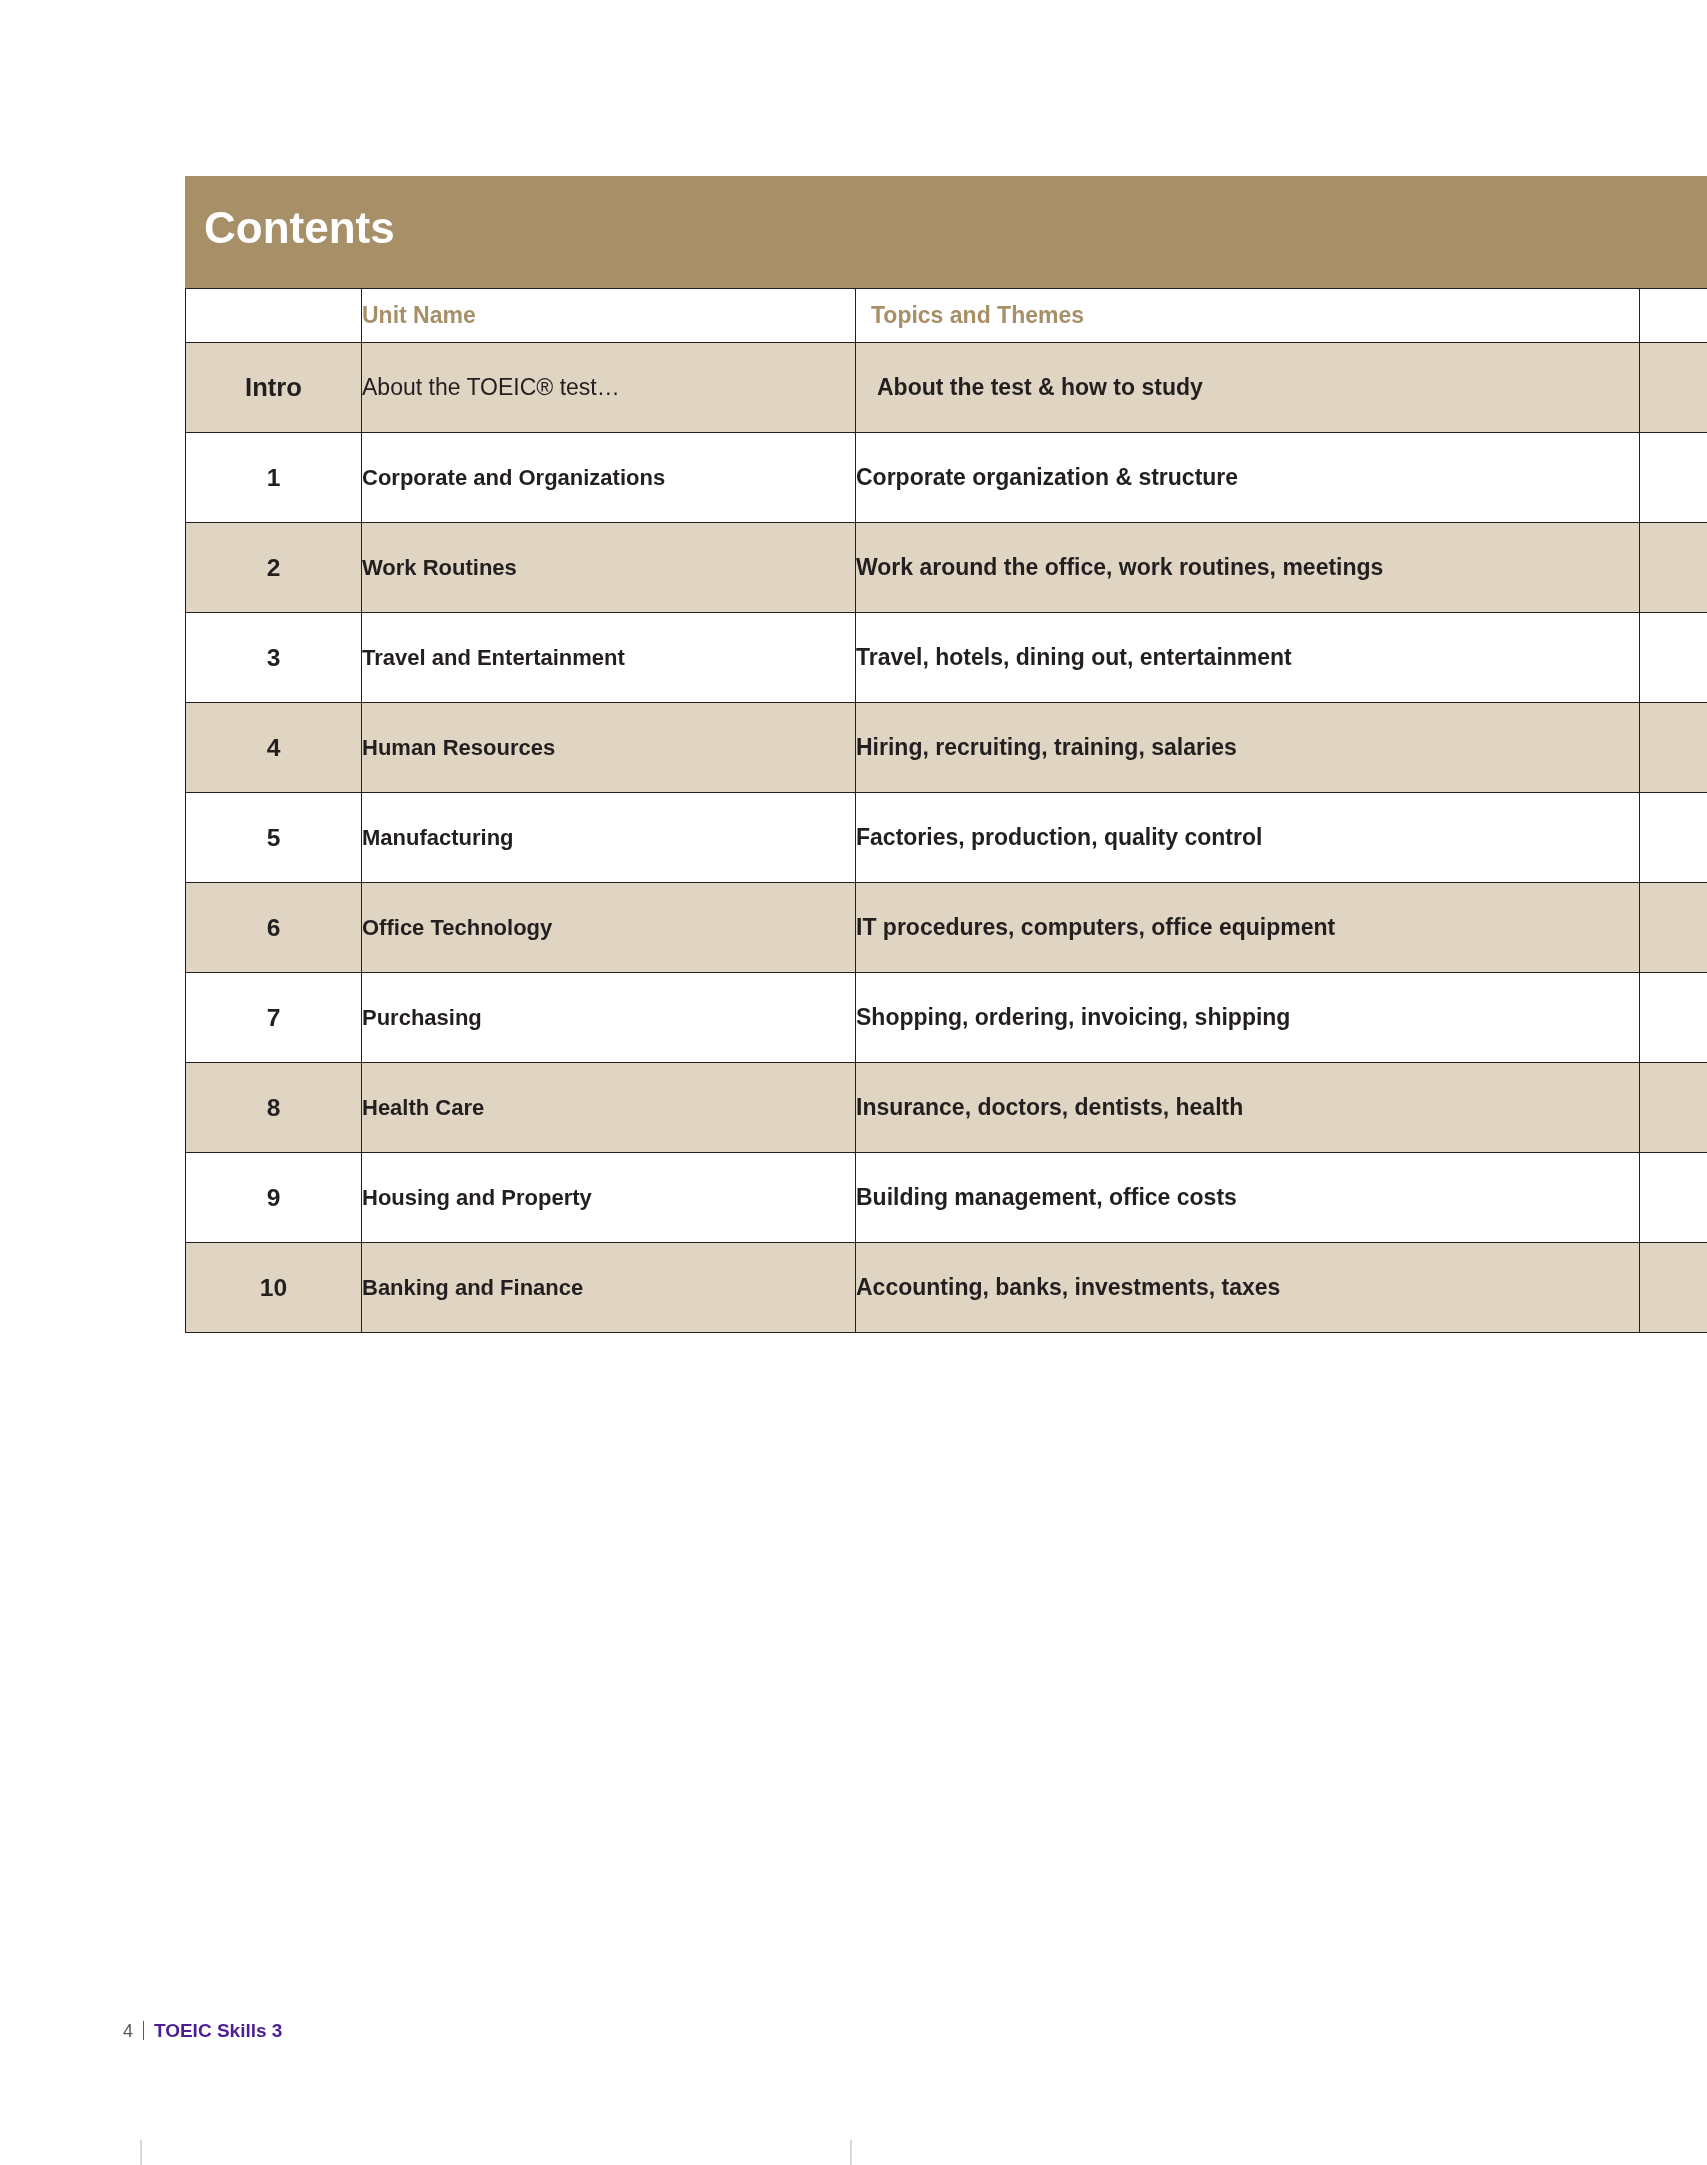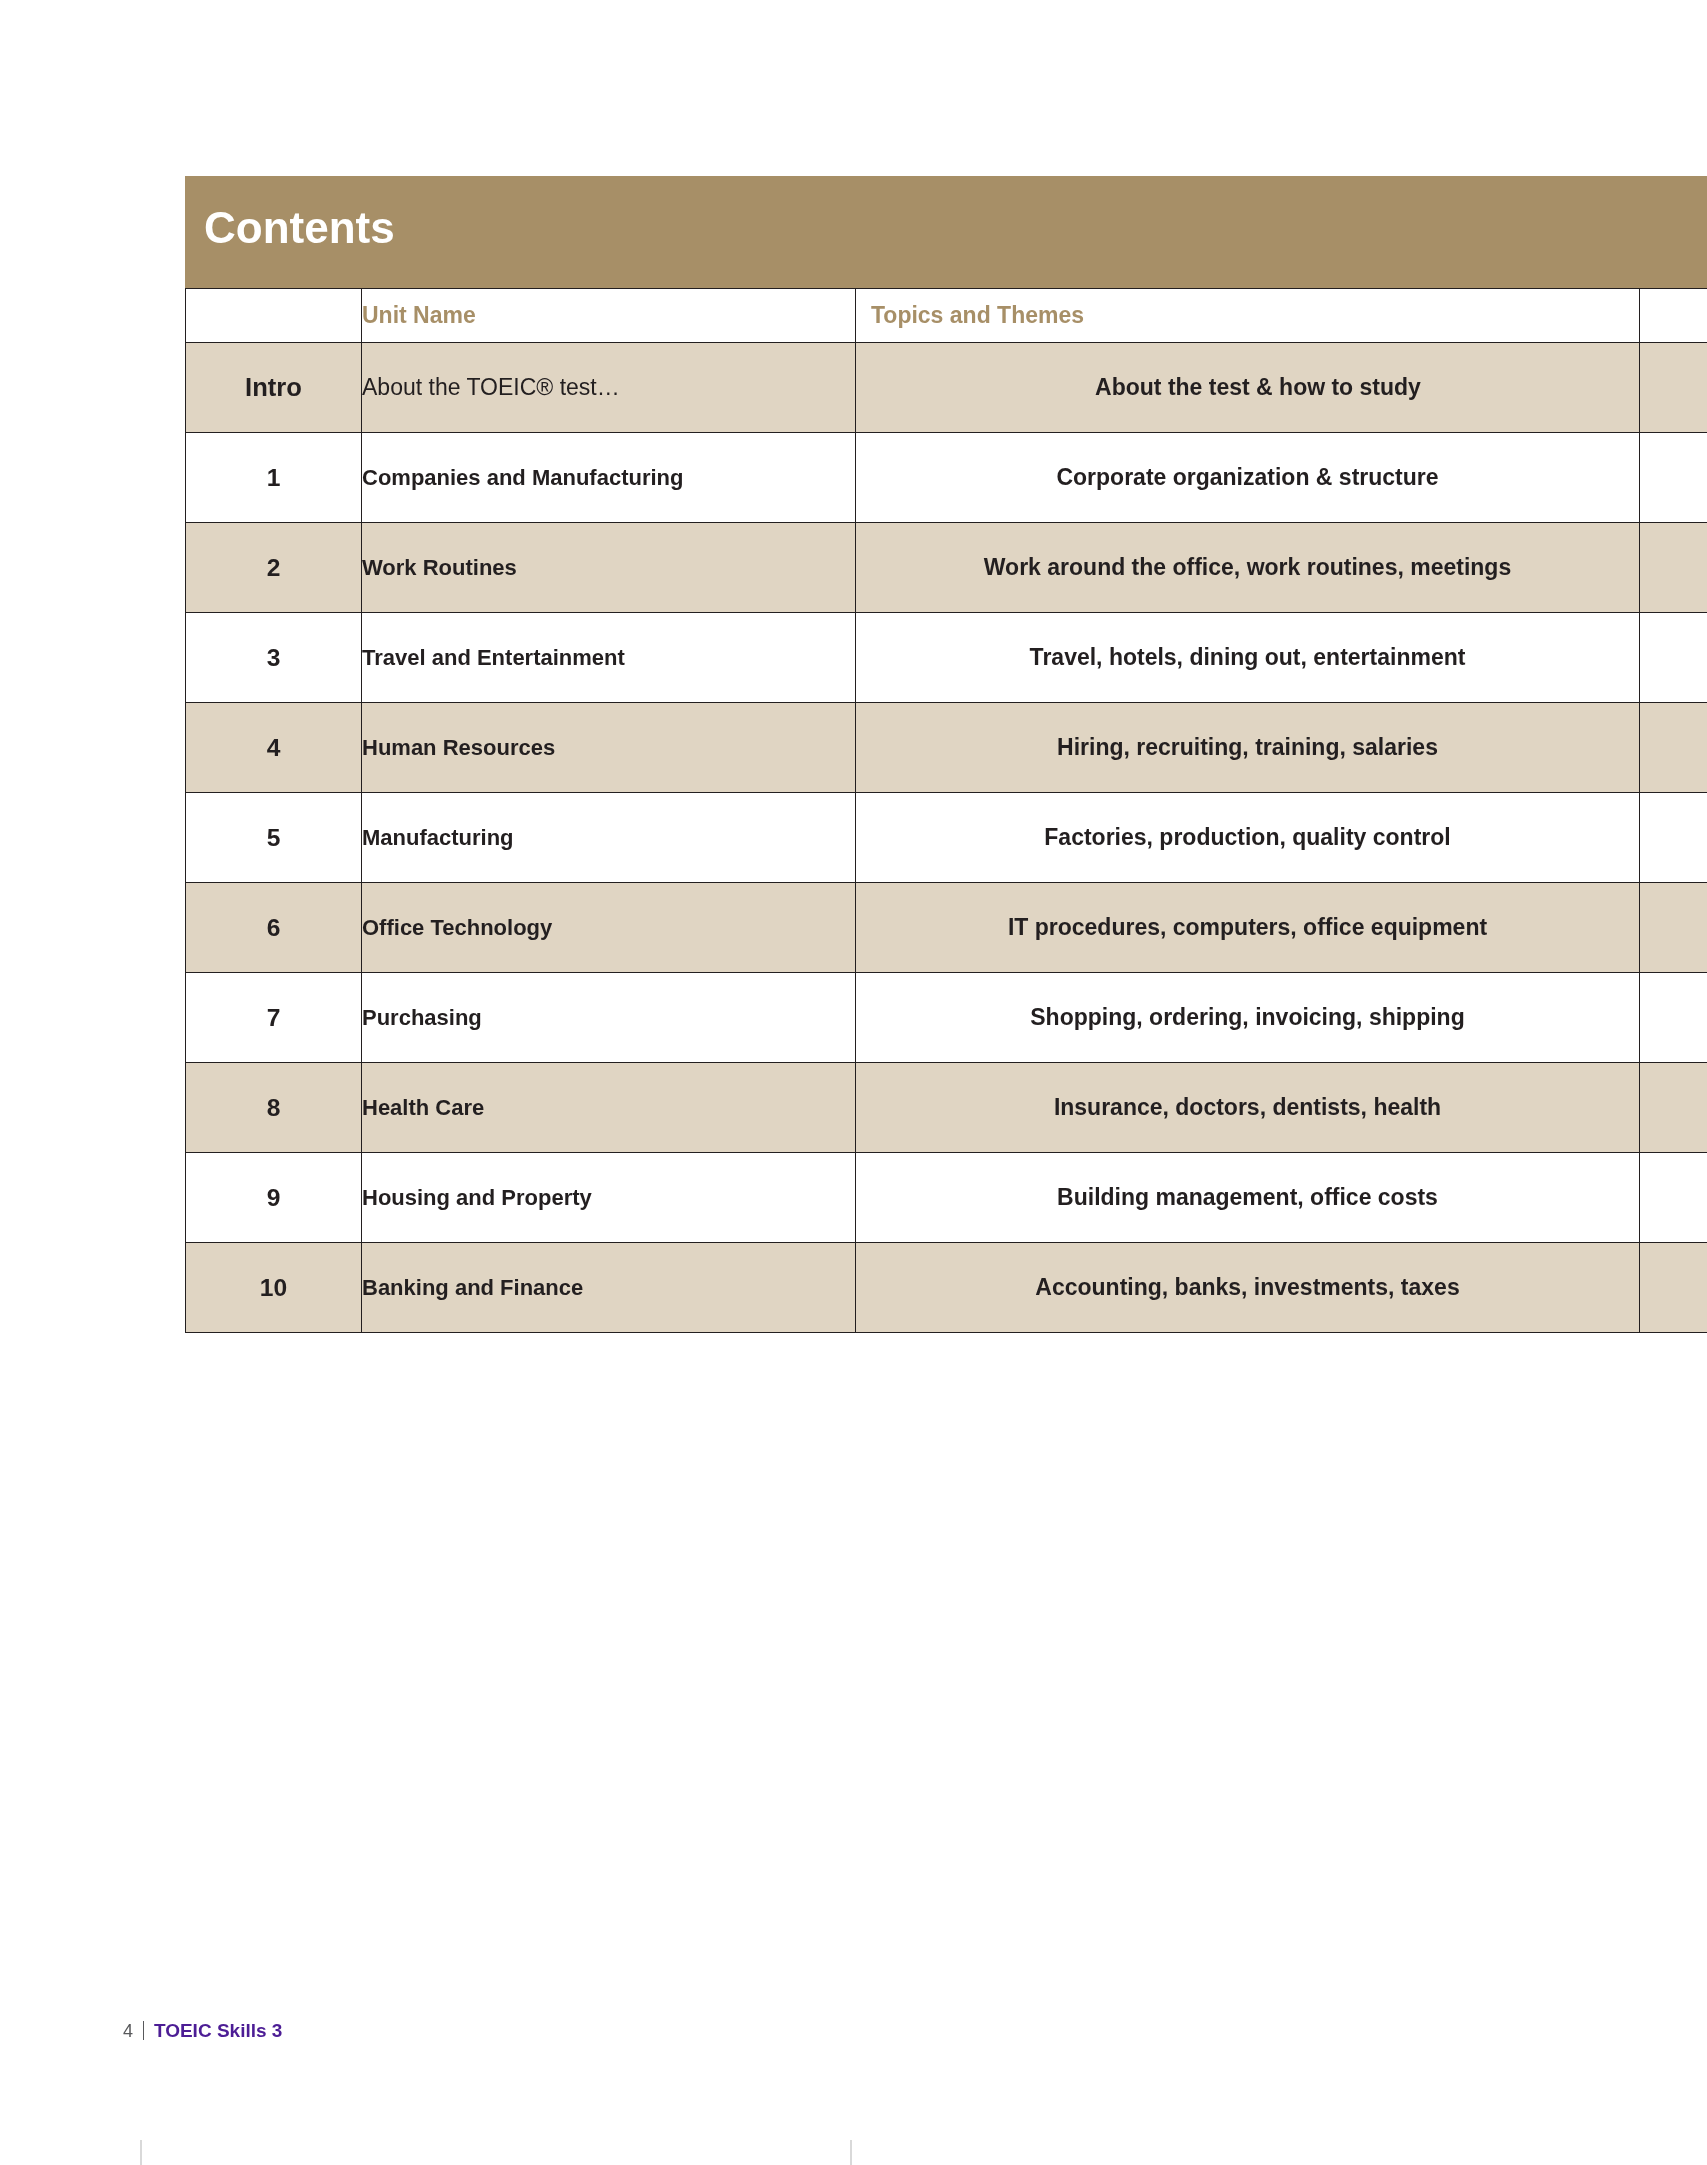--- a/index.html
+++ b/index.html
@@ -95,21 +95,20 @@
     font-size: 22px;
     font-weight: bold;
     color: #231f20;
   }
   .unit-cell.intro-unit { font-weight: normal; font-size: 23px; }
   .topic-cell {
     padding-left: 15px;
     font-size: 23px;
     font-weight: bold;
     color: #231f20;
-    text-align: center;
   }
   .topic-cell.intro-topic { padding-left: 21px; }
 
   
   tr.foot-row td {
     height: 78px;
     background: #ffffff;
   }
   .foot-unit {
     text-align: center;
@@ -182,21 +181,21 @@
 
       <tr class="body-row shade">
         <td class="num-cell intro">Intro</td>
         <td class="unit-cell intro-unit">About the TOEIC® test…</td>
         <td class="topic-cell intro-topic">About the test &amp; how to study</td>
         <td></td>
       </tr>
 
       <tr class="body-row plain">
         <td class="num-cell">1</td>
-        <td class="unit-cell">Companies and Manufacturing</td>
+        <td class="unit-cell">Corporate and Organizations</td>
         <td class="topic-cell">Corporate organization &amp; structure</td>
         <td></td>
       </tr>
 
       <tr class="body-row shade">
         <td class="num-cell">2</td>
         <td class="unit-cell">Work Routines</td>
         <td class="topic-cell">Work around the office, work routines, meetings</td>
         <td></td>
       </tr>

